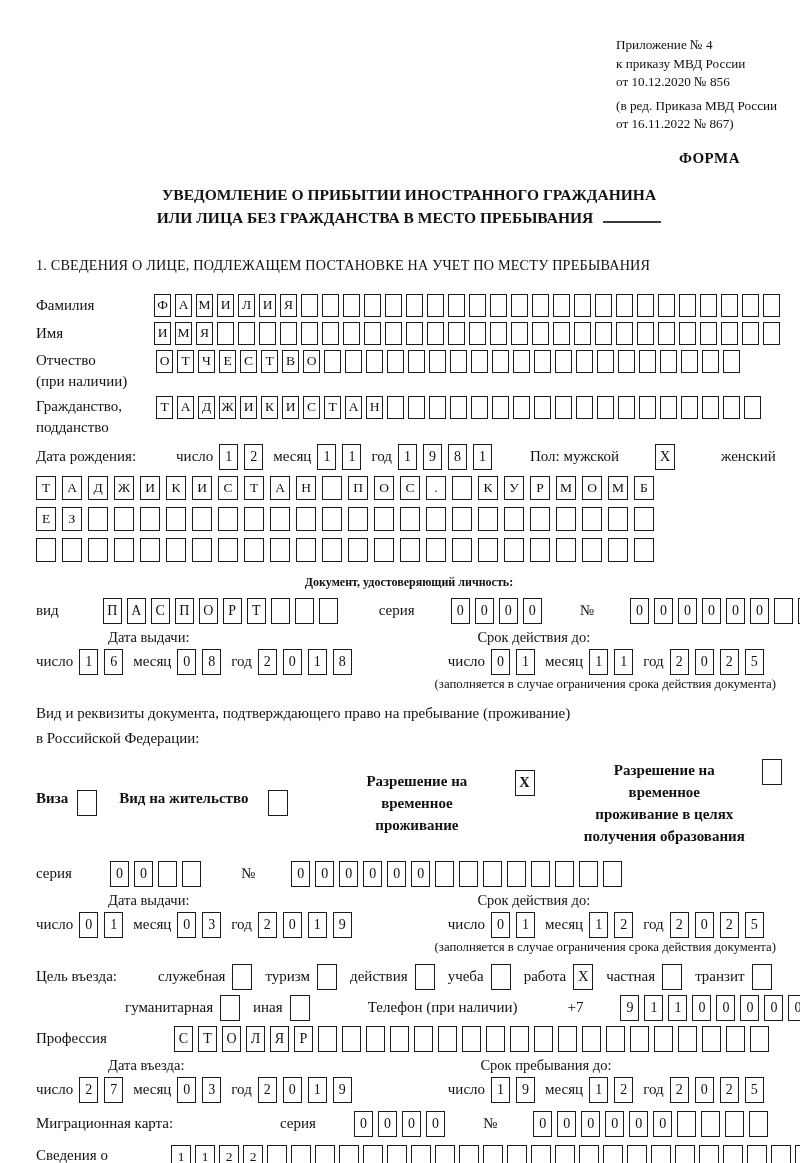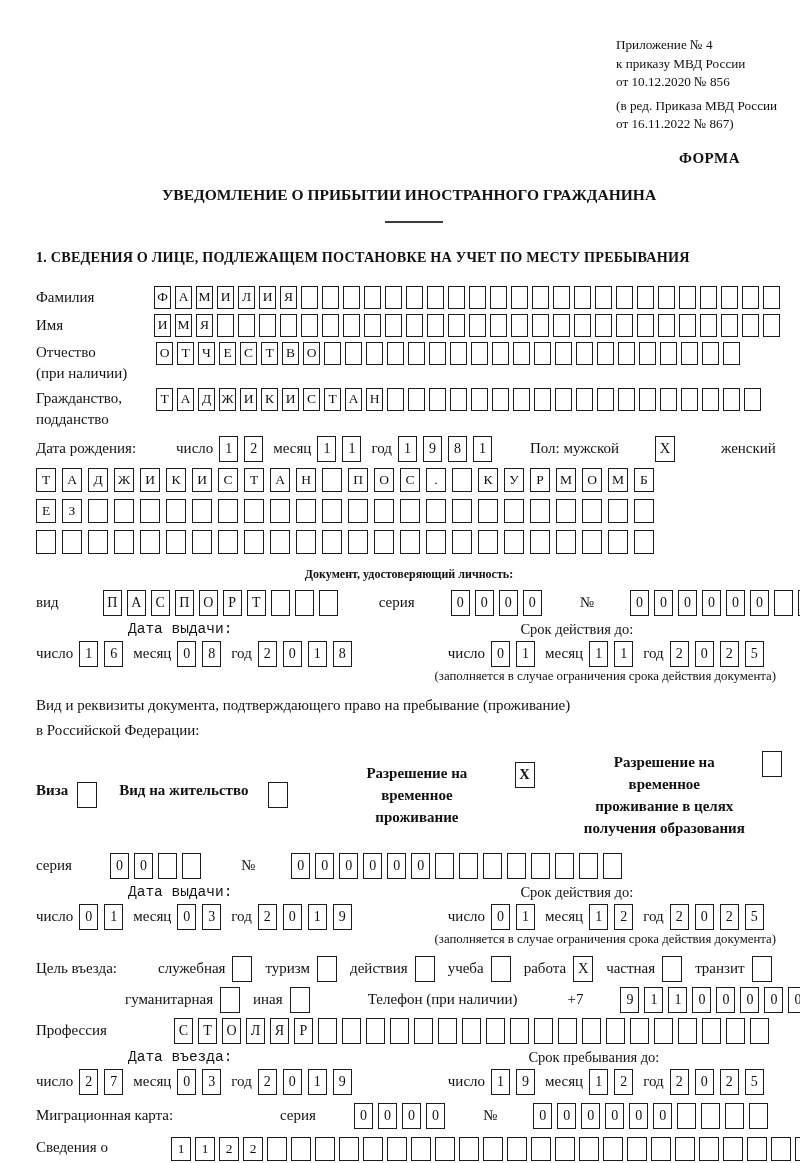--- a/index.html
+++ b/index.html
@@ -6,21 +6,21 @@
   body{width:800px;height:1163px;color:#111;font-family:"Liberation Serif","DejaVu Serif",serif;overflow:hidden;}
   .page{box-sizing:border-box;width:800px;height:896px;padding:36px 18px 8px 36px;position:relative;}
 
   .annex{margin-left:580px;font-size:13.2px;line-height:18.5px;}
   .annex .sub{margin-top:5px;}
   .forma{text-align:right;padding-right:42px;font-weight:bold;font-size:15px;margin-top:16px;letter-spacing:.5px;}
 
   .title{text-align:center;font-weight:bold;font-size:15.5px;line-height:23px;margin-top:16px;}
   .uline{display:inline-block;width:58px;border-bottom:2.5px solid #3c3c3c;margin-left:10px;}
 
-  .sec1{font-weight:bold;font-size:14.2px;margin-top:20px;letter-spacing:.2px;}
+  .sec1{font-weight:normal;font-size:14.2px;margin-top:28px;letter-spacing:.2px;}
 
   .formbody{margin-top:20px;}
   .frow{display:flex;align-items:center;margin-bottom:5px;gap:28px;}
   .lbl{font-size:15px;flex:0 0 auto;}
   .w-lab{width:90px;}
   .colblock{display:flex;align-items:flex-start;margin-bottom:4px;}
   .collabels{width:120px;flex:0 0 auto;font-size:15px;line-height:21px;}
 
   .cells{display:inline-flex;gap:4px;flex:0 0 auto;}
   .cell{flex:0 0 auto;box-sizing:border-box;width:17px;height:23px;border:1.7px solid #1c1c1c;
@@ -32,21 +32,21 @@
   .dgroup{display:inline-flex;align-items:center;}
   .dgroup .dl{font-size:15px;}
   .dgroup .cells{gap:6px;margin:0 10px 0 6px;}
   .dgroup .cell{width:19px;height:26px;font-size:14px;}
   .g2{margin-left:86px;}
   .chk{flex:0 0 auto;box-sizing:border-box;width:20px;height:26px;border:1.7px solid #1c1c1c;
        display:inline-flex;align-items:center;justify-content:center;font-size:14.5px;background:#fff;}
 
   .center-bold{text-align:center;font-weight:bold;font-size:12px;margin:6px 0 8px 0;}
   .dhdr{display:flex;font-size:14.5px;margin:4px 0 3px 0;}
-  .dhdr .h1{margin-left:92px;font-family:Liberation Mono, monospace;}
+  .dhdr .h1{margin-left:72px;}
   .dhdr .h2{margin-left:288px;}
   .drow{display:flex;align-items:center;margin-bottom:2px;}
   .note{font-size:12.8px;text-align:right;padding-right:6px;margin:2px 0 9px 0;}
 
   .para{font-size:15px;line-height:25px;margin-top:4px;}
   .permits{display:flex;align-items:center;margin:8px 0 14px 0;font-weight:bold;}
   .pitem{display:flex;align-items:flex-start;}
   .pitem .lbl{margin-right:9px;}
   .plines{text-align:center;font-size:15px;line-height:22px;margin-left:24px;}
   .pitem .chk{margin-top:0;}
@@ -66,21 +66,21 @@
     <div>к приказу МВД России</div>
     <div>от 10.12.2020 № 856</div>
     <div class="sub">(в ред. Приказа МВД России</div>
     <div>от 16.11.2022 № 867)</div>
   </div>
 
   <div class="forma">ФОРМА</div>
 
   <div class="title">
     <div>УВЕДОМЛЕНИЕ О ПРИБЫТИИ ИНОСТРАННОГО ГРАЖДАНИНА</div>
-    <div><span class="uline"></span></div>
+    <div><span>ИЛИ ЛИЦА БЕЗ ГРАЖДАНСТВА В МЕСТО ПРЕБЫВАНИЯ</span><span class="uline"></span></div>
   </div>
 
   <div class="sec1">1. СВЕДЕНИЯ О ЛИЦЕ, ПОДЛЕЖАЩЕМ ПОСТАНОВКЕ НА УЧЕТ ПО МЕСТУ ПРЕБЫВАНИЯ</div>
 
   <div class="formbody">
 
     <div class="frow">
       <span class="lbl w-lab">Фамилия</span>
       <span class="cells">
           <span class="cell">Ф</span>

